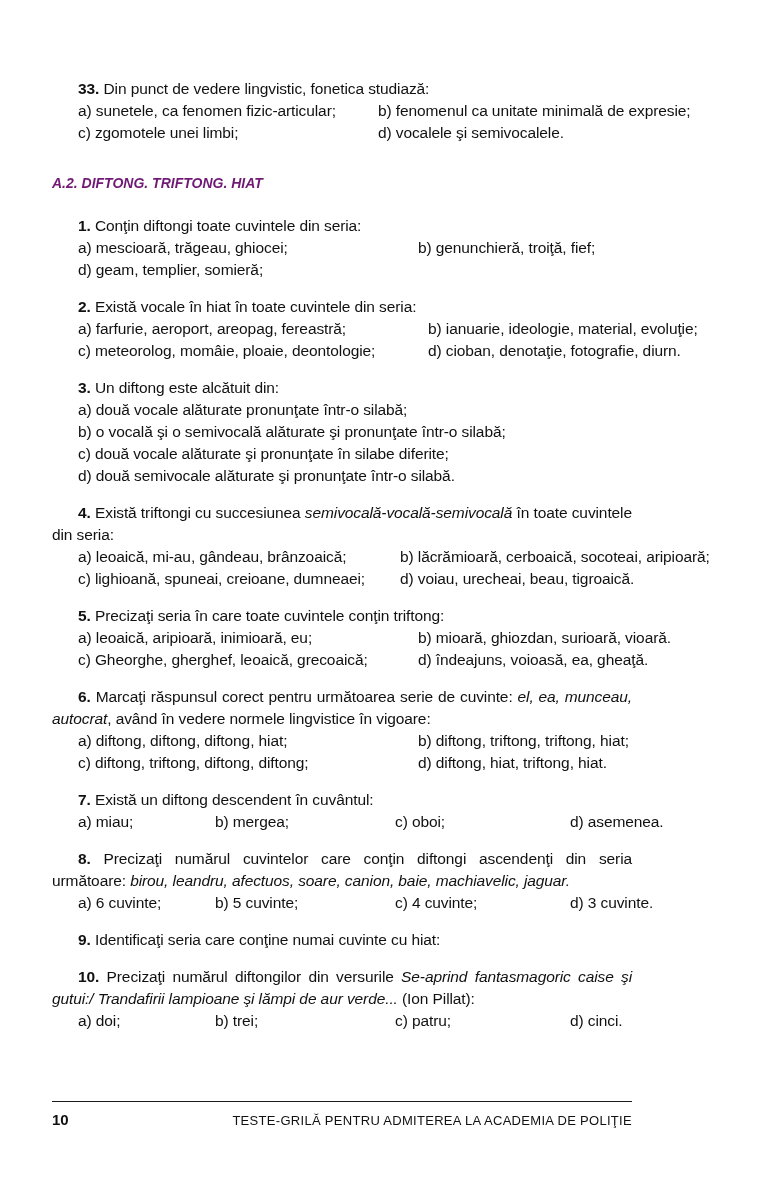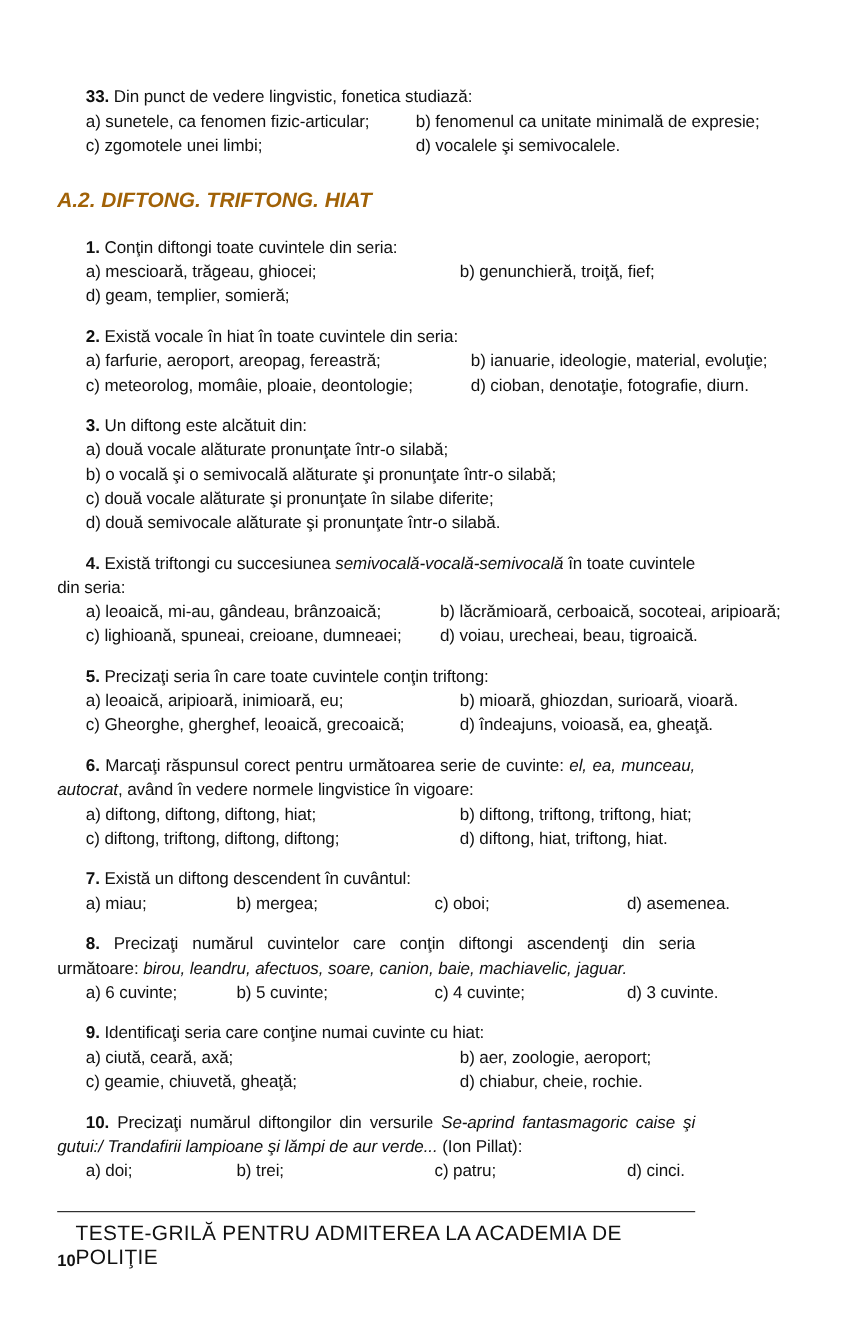--- a/index.html
+++ b/index.html
@@ -21,30 +21,30 @@
   .answers{padding-left:26px;}
   .answer{white-space:nowrap;}
   .grid2-300{display:grid;grid-template-columns:300px 1fr;}
   .grid2-322{display:grid;grid-template-columns:322px 1fr;}
   .grid2-340{display:grid;grid-template-columns:340px 1fr;}
   .grid2-350{display:grid;grid-template-columns:350px 1fr;}
   .row4{display:grid;grid-template-columns:137px 180px 175px 1fr;}
   .list .answer{display:block;}
   .section-heading{
     margin:27px 0 20px 0;
-    font-size:19px;font-weight:bold;font-style:italic;
-    letter-spacing:0;line-height:24px;color:#a16207;
+    font-size:14px;font-weight:bold;font-style:italic;
+    letter-spacing:0;line-height:24px;color:#701a75;
   }
   .footer{
     position:absolute;left:52px;right:52px;top:1101px;
     border-top:1.5px solid #1a1a1a;padding-top:9px;
     display:flex;justify-content:space-between;align-items:flex-end;
   }
   .page-number{font-weight:bold;font-size:15px;}
-  .footer-title{font-size:19px;letter-spacing:0.3px;}
+  .footer-title{font-size:13px;letter-spacing:0.3px;}
 </style>
 </head>
 <body>
 
 <div class="page">
   <div class="content">
     <div id="question-33-slot">
         <div class="question">
           <p class="stem"><span class="qnum">33. </span><span>Din punct de vedere lingvistic, fonetica studiază:</span></p>
           <div class="answers grid2-300">
@@ -123,26 +123,20 @@
           <p class="stem"><span class="qnum">8. </span><span>Precizaţi numărul cuvintelor care conţin diftongi ascendenţi din seria următoare: </span><i>birou, leandru, afectuos, soare, canion, baie, machiavelic, jaguar.</i></p>
           <div class="answers row4">
             <div class="answer">a) 6 cuvinte;</div>
             <div class="answer">b) 5 cuvinte;</div>
             <div class="answer">c) 4 cuvinte;</div>
             <div class="answer">d) 3 cuvinte.</div>
           </div>
         </div>
         <div class="question">
           <p class="stem"><span class="qnum">9. </span><span>Identificaţi seria care conţine numai cuvinte cu hiat:</span></p>
-          <div class="answers grid2-340">
-            <div class="answer">a) ciută, ceară, axă;</div>
-            <div class="answer">b) aer, zoologie, aeroport;</div>
-            <div class="answer">c) geamie, chiuvetă, gheaţă;</div>
-            <div class="answer">d) chiabur, cheie, rochie.</div>
-          </div>
         </div>
         <div class="question">
           <p class="stem"><span class="qnum">10. </span><span>Precizaţi numărul diftongilor din versurile </span><i>Se-aprind fantasmagoric caise şi gutui:/ Trandafirii lampioane şi lămpi de aur verde...</i><span> (Ion Pillat):</span></p>
           <div class="answers row4">
             <div class="answer">a) doi;</div>
             <div class="answer">b) trei;</div>
             <div class="answer">c) patru;</div>
             <div class="answer">d) cinci.</div>
           </div>
         </div>

